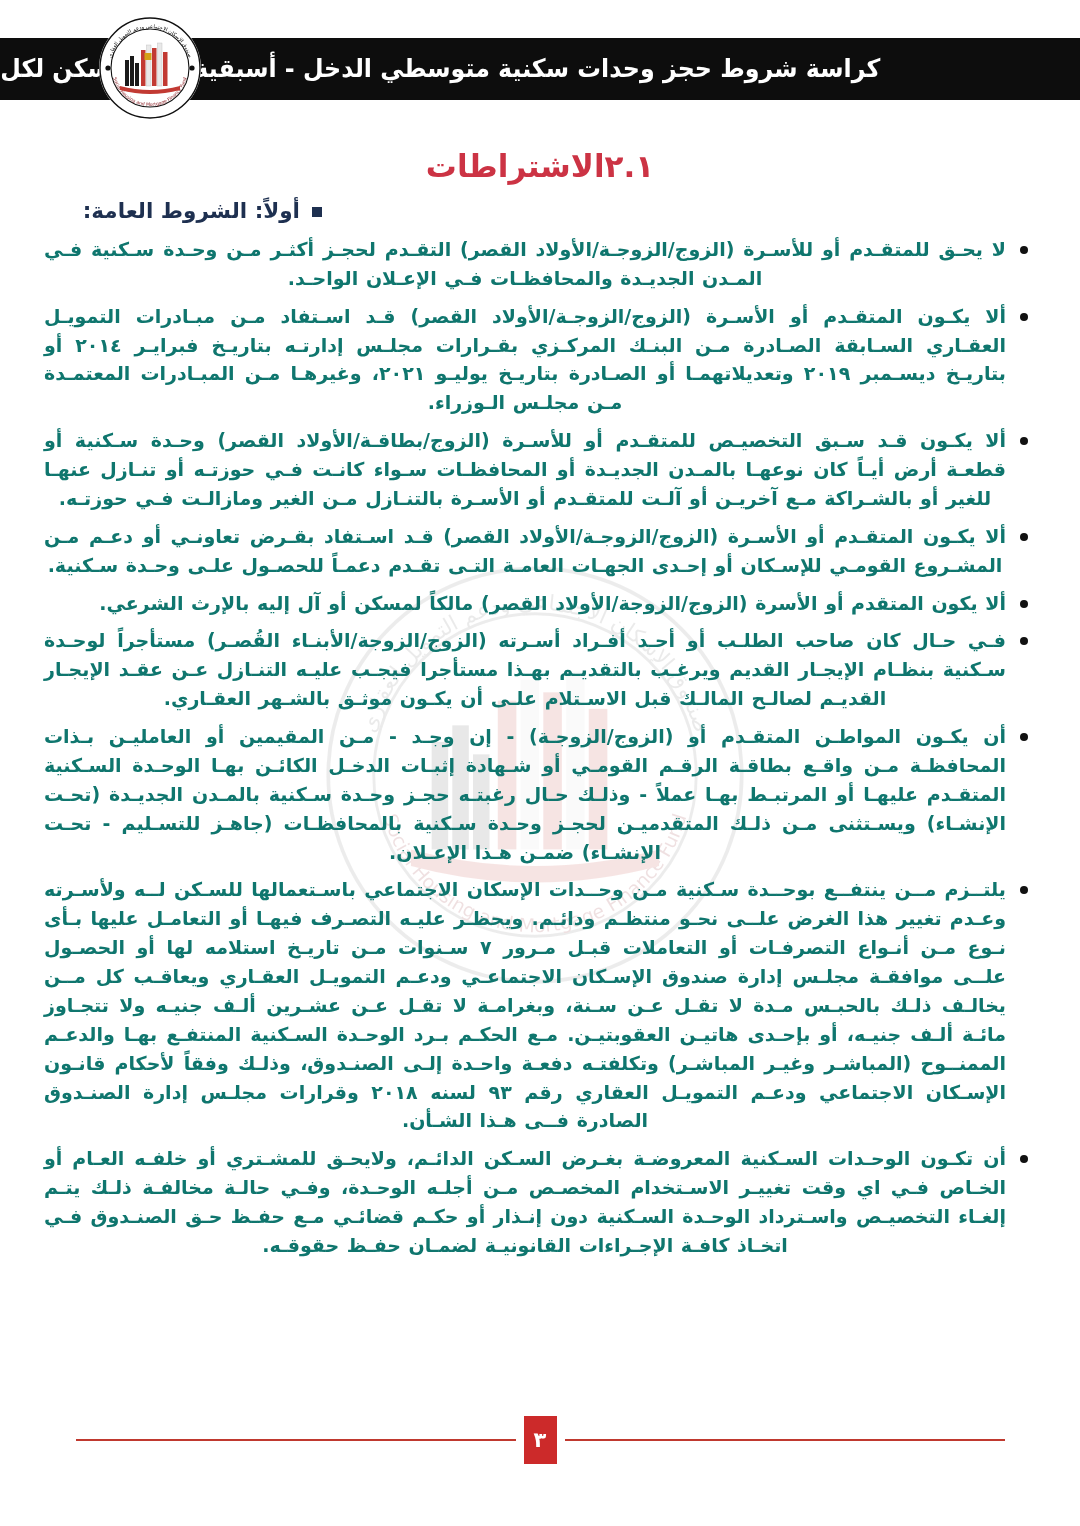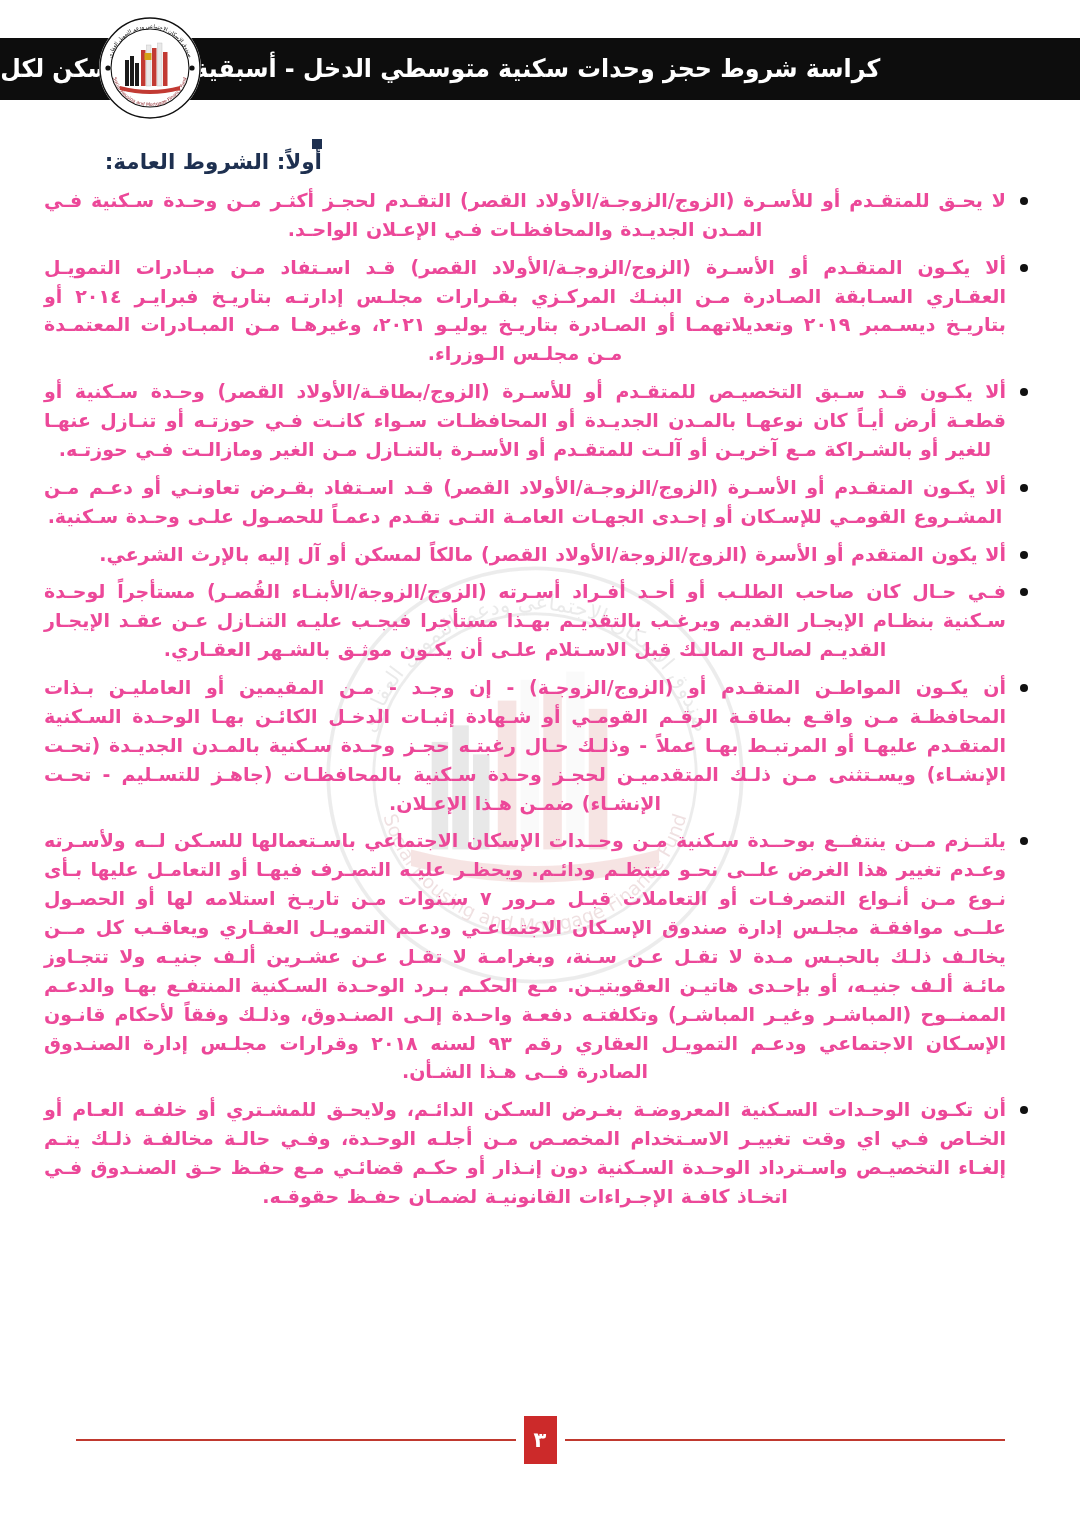--- a/index.html
+++ b/index.html
@@ -76,21 +76,20 @@
     text-align: center;
     color: #cc3344;
     font-size: 31px;
     font-weight: bold;
     margin: 18px 0 14px 0;
     letter-spacing: 0px;
   }
 
   .subheading-row {
     display: flex;
-    flex-direction: column;
     align-items: flex-start;
     justify-content: flex-start;
     padding-right: 758px;
     margin-bottom: 10px;
   }
   .sq-bullet {
     width: 10px;
     height: 10px;
     background: #1e3050;
     margin-top: 9px;
@@ -118,21 +117,21 @@
     width: 8px;
     height: 8px;
     border-radius: 50%;
     background: #111111;
     flex: 0 0 auto;
     margin-top: 11px;
     margin-left: 14px;
   }
   .bullet-text {
     flex: 1 1 auto;
-    color: #ec4899;
+    color: #0f766e;
     font-size: 19px;
     font-weight: bold;
     line-height: 1.52;
     text-align: justify;
     text-align-last: center;
     word-spacing: 1px;
   }
   .bullet-text.single {
     text-align: right;
     text-align-last: right;
@@ -231,20 +230,21 @@
       <rect x="54" y="32" width="4.5" height="38" fill="#c23a33"></rect>
       <rect x="59.5" y="27" width="4.5" height="43" fill="#ddd"></rect>
       <rect x="65" y="36" width="4.5" height="34" fill="#c23a33"></rect>
       <path d="M 22,70 Q 52,78 82,70 L 82,74 Q 52,82 22,74 Z" fill="#c23a33"></path>
     </g>
   </svg>
 </div>
 
 <div class="content">
 
+  <div class="section-title">٢.١الاشتراطات</div>
 
   <div class="subheading-row">
     <span class="sq-bullet"></span>
     <span class="subheading-text">أولاً: الشروط العامة:</span>
   </div>
 
   <div class="bullet-list">
 
     <div class="bullet-item">
       <span class="rd-bullet"></span>

